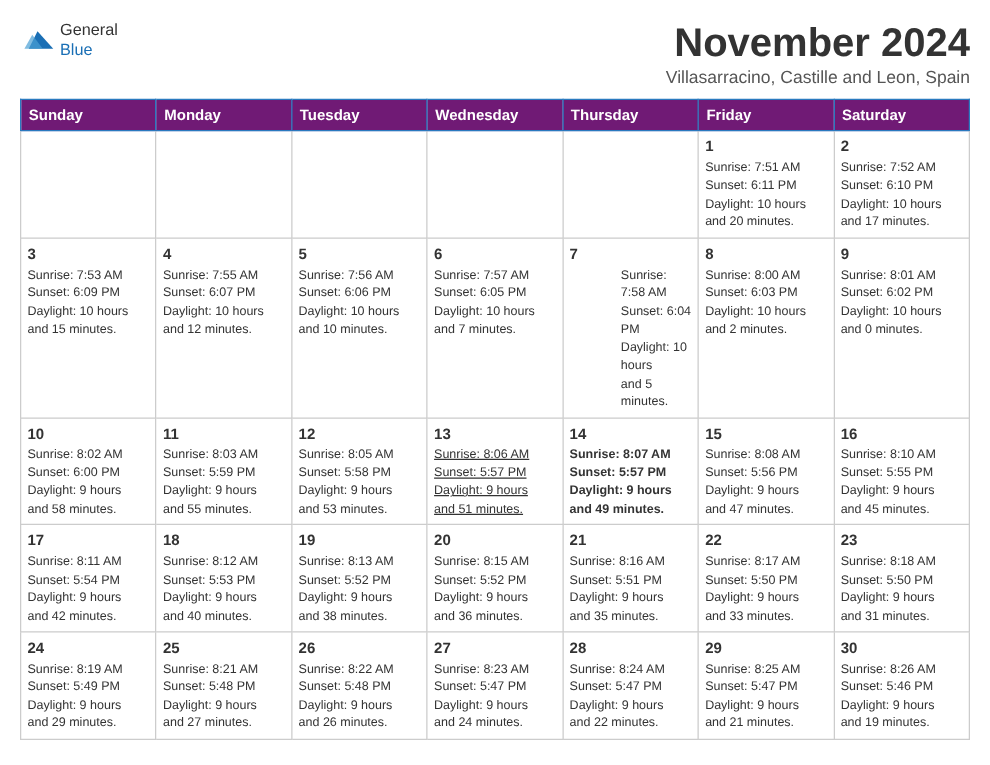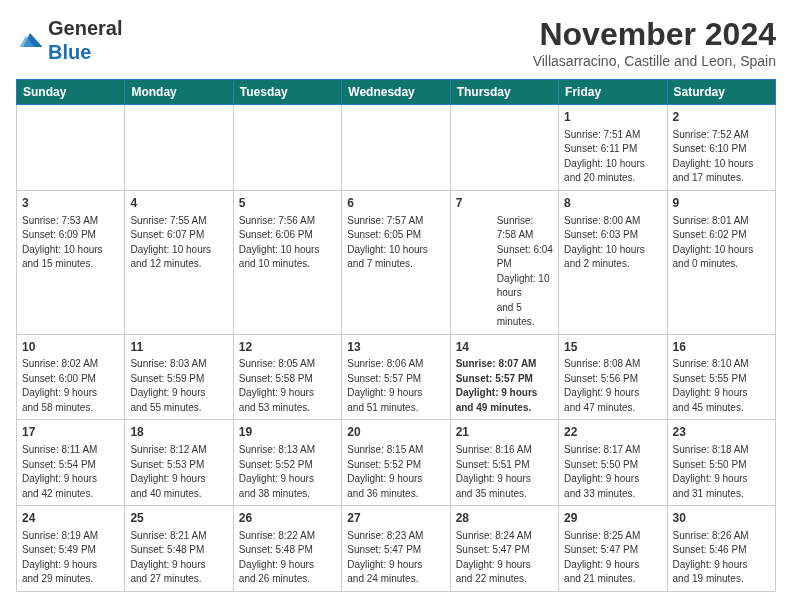--- a/index.html
+++ b/index.html
@@ -15,22 +15,22 @@
       justify-content: space-between;
       align-items: flex-start;
       margin-bottom: 10px;
     }
     .logo {
       display: flex;
       align-items: center;
       gap: 4px;
     }
     .logo-text {
-      font-size: 20px;
-      font-weight: bold;
+      font-size: 13px;
+      font-weight: normal;
       line-height: 1.2;
     }
     .logo-text .general { color: #333; }
     .logo-text .blue { color: #1a6fb5; }
     .logo-icon {
       width: 28px;
       height: 28px;
     }
     .title-block {
       text-align: right;
@@ -44,21 +44,21 @@
       font-size: 14px;
       color: #555;
       margin-left: 40px;
     }
     table {
       width: 100%;
       border-collapse: collapse;
       font-size: 11px;
     }
     th {
-      background-color: #0f766e;
+      background-color: #701a75;
       color: #fff;
       text-align: left;
       padding: 5px 6px;
       font-size: 12px;
       font-weight: bold;
       border: 1px solid #2a7abf;
     }
     td {
       border: 1px solid #ccc;
       vertical-align: top;
@@ -209,21 +209,21 @@
         </td>
         <td class="has-data">
           <span class="day-number">12</span>
           <div class="day-info" style="white-space: pre-line;">Sunrise: 8:05 AM
 Sunset: 5:58 PM
 Daylight: 9 hours
 and 53 minutes.</div>
         </td>
         <td class="has-data">
           <span class="day-number">13</span>
-          <div class="day-info" style="white-space: pre-line;">Sunrise: 8:06 AM
+          <div class="day-info" style="white-space: pre-line; text-decoration: underline;">Sunrise: 8:06 AM
 Sunset: 5:57 PM
 Daylight: 9 hours
 and 51 minutes.</div>
         </td>
         <td class="has-data">
           <span class="day-number">14</span>
           <div class="day-info" style="white-space: pre-line; font-weight: bold;">Sunrise: 8:07 AM
 Sunset: 5:57 PM
 Daylight: 9 hours
 and 49 minutes.</div>

